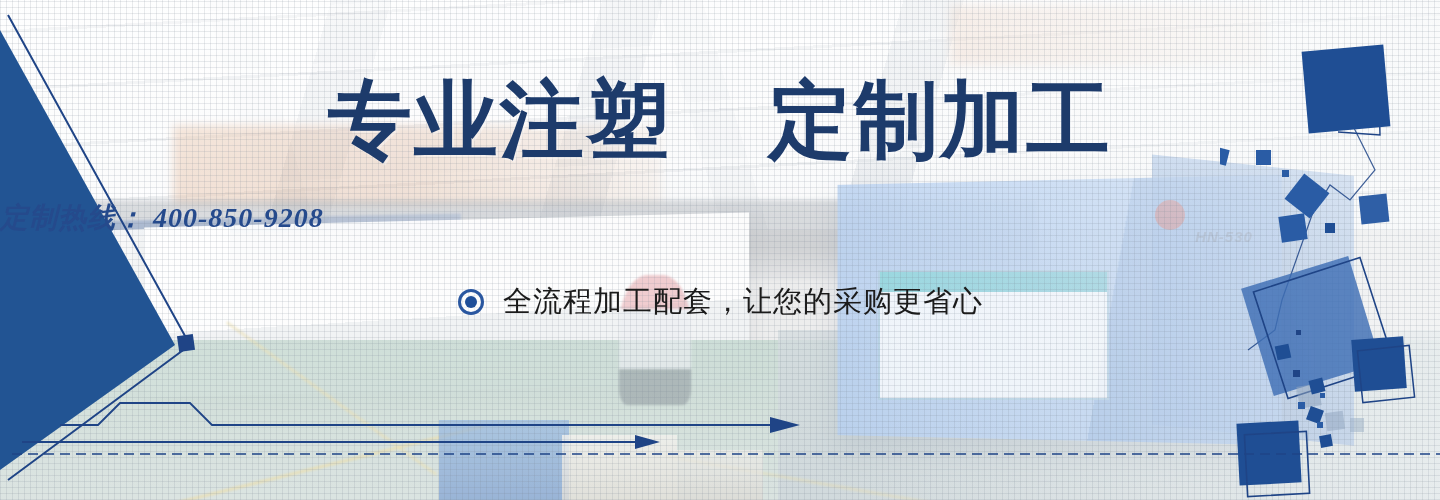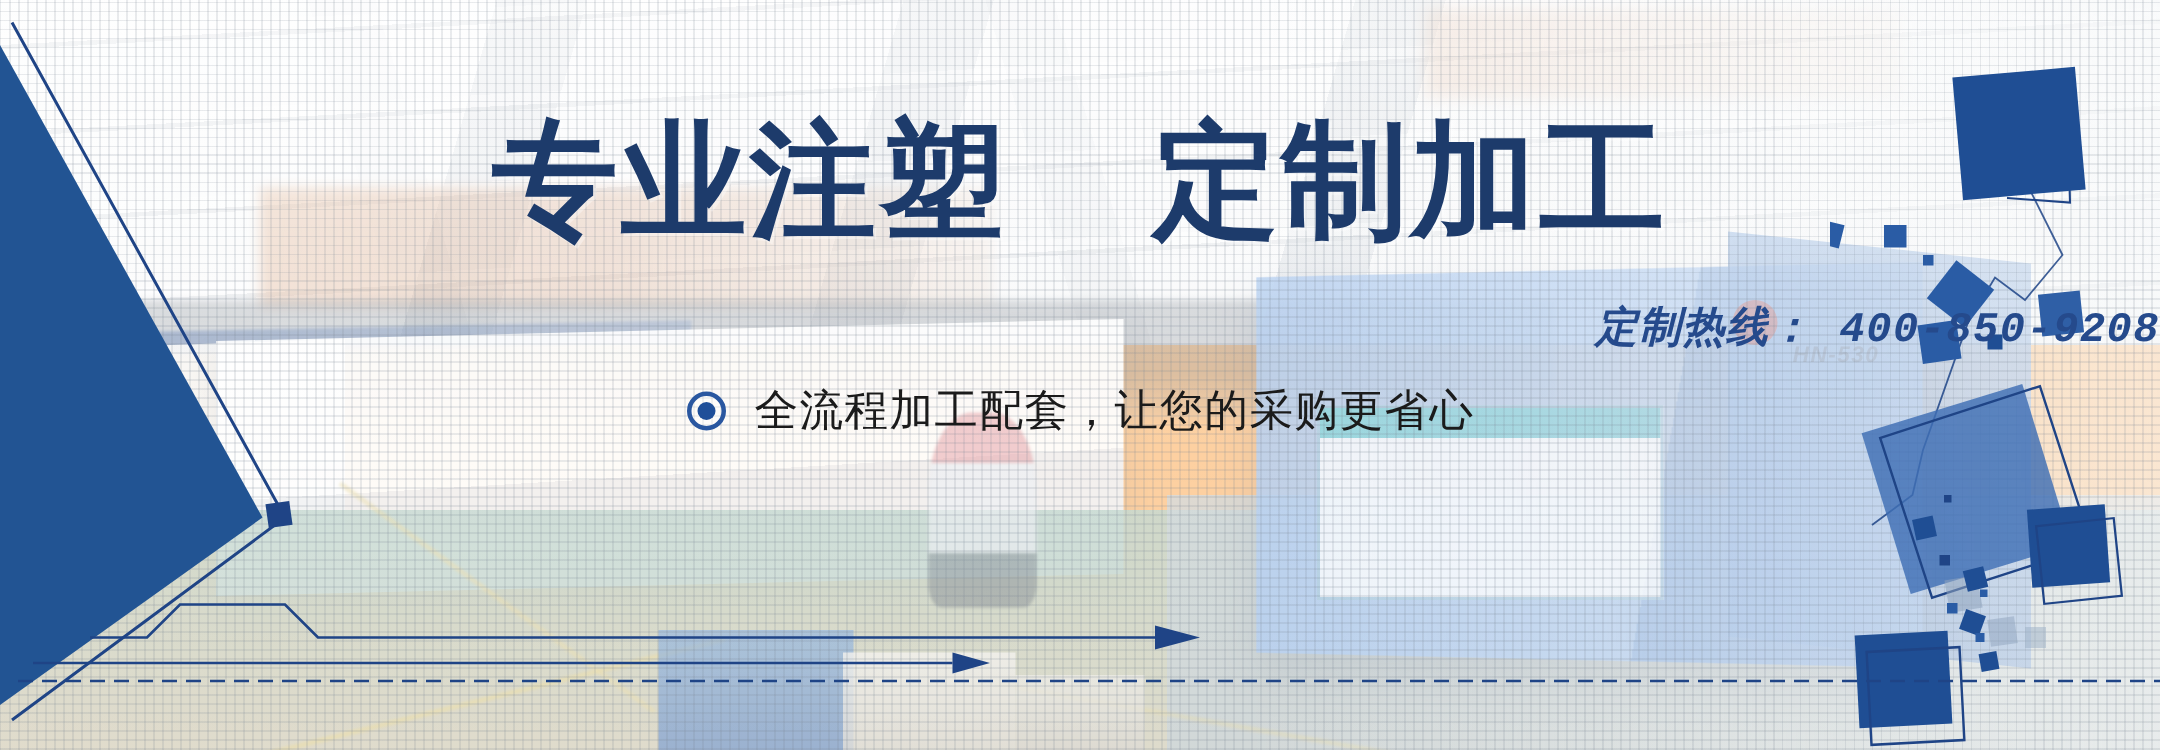--- a/index.html
+++ b/index.html
@@ -4,21 +4,21 @@
 <style>
   html,body{margin:0;padding:0;background:#fff;}
   *{box-sizing:border-box;}
 
   .banner{
     position:relative;
     width:1440px;
     height:500px;
     overflow:hidden;
     font-family:"Liberation Sans","DejaVu Sans",sans-serif;
-    background:#fdba74;
+    background:#e5e5e5;
   }
 
   
   .bg{position:absolute;inset:0;}
 
   
   .bg-ceiling{
     position:absolute;left:0;top:0;width:100%;height:46%;
     background:
       linear-gradient(106deg, rgba(255,255,255,.75) 0 22%, rgba(228,231,234,.45) 22% 26%, rgba(255,255,255,.6) 26% 40%, rgba(220,224,228,.4) 40% 44%, rgba(255,255,255,.55) 44% 60%, rgba(214,219,224,.5) 60% 64%, rgba(252,252,252,.6) 64% 100%),
@@ -179,32 +179,32 @@
     line-height:1;
     letter-spacing:2px;
     color:#1d3b6b;
     text-shadow:2px 2px 0 rgba(255,255,255,.35);
     white-space:nowrap;
   }
   .title .gap{display:inline-block;width:34px;}
 
   .hotline{
     position:absolute;top:199px;left:0;width:100%;
-    text-align:right;
-    font-family:Liberation Mono, monospace;
+    text-align:left;
+    font-family:Liberation Serif, serif;
     font-style:italic;
     font-weight:700;
     font-size:28px;
     color:#254a8c;
     letter-spacing:1px;
     white-space:nowrap;
   }
 
   .bullets{
-    position:absolute;left:458px;top:254px;
+    position:absolute;left:458px;top:282px;
     display:flex;flex-direction:column;gap:28px;
   }
   .bullet{
     display:flex;align-items:center;gap:19px;
     font-family:"DejaVu Sans","Liberation Sans",sans-serif;
     font-size:29px;
     font-weight:400;
     color:#1b1b1b;
     letter-spacing:1px;
     white-space:nowrap;

